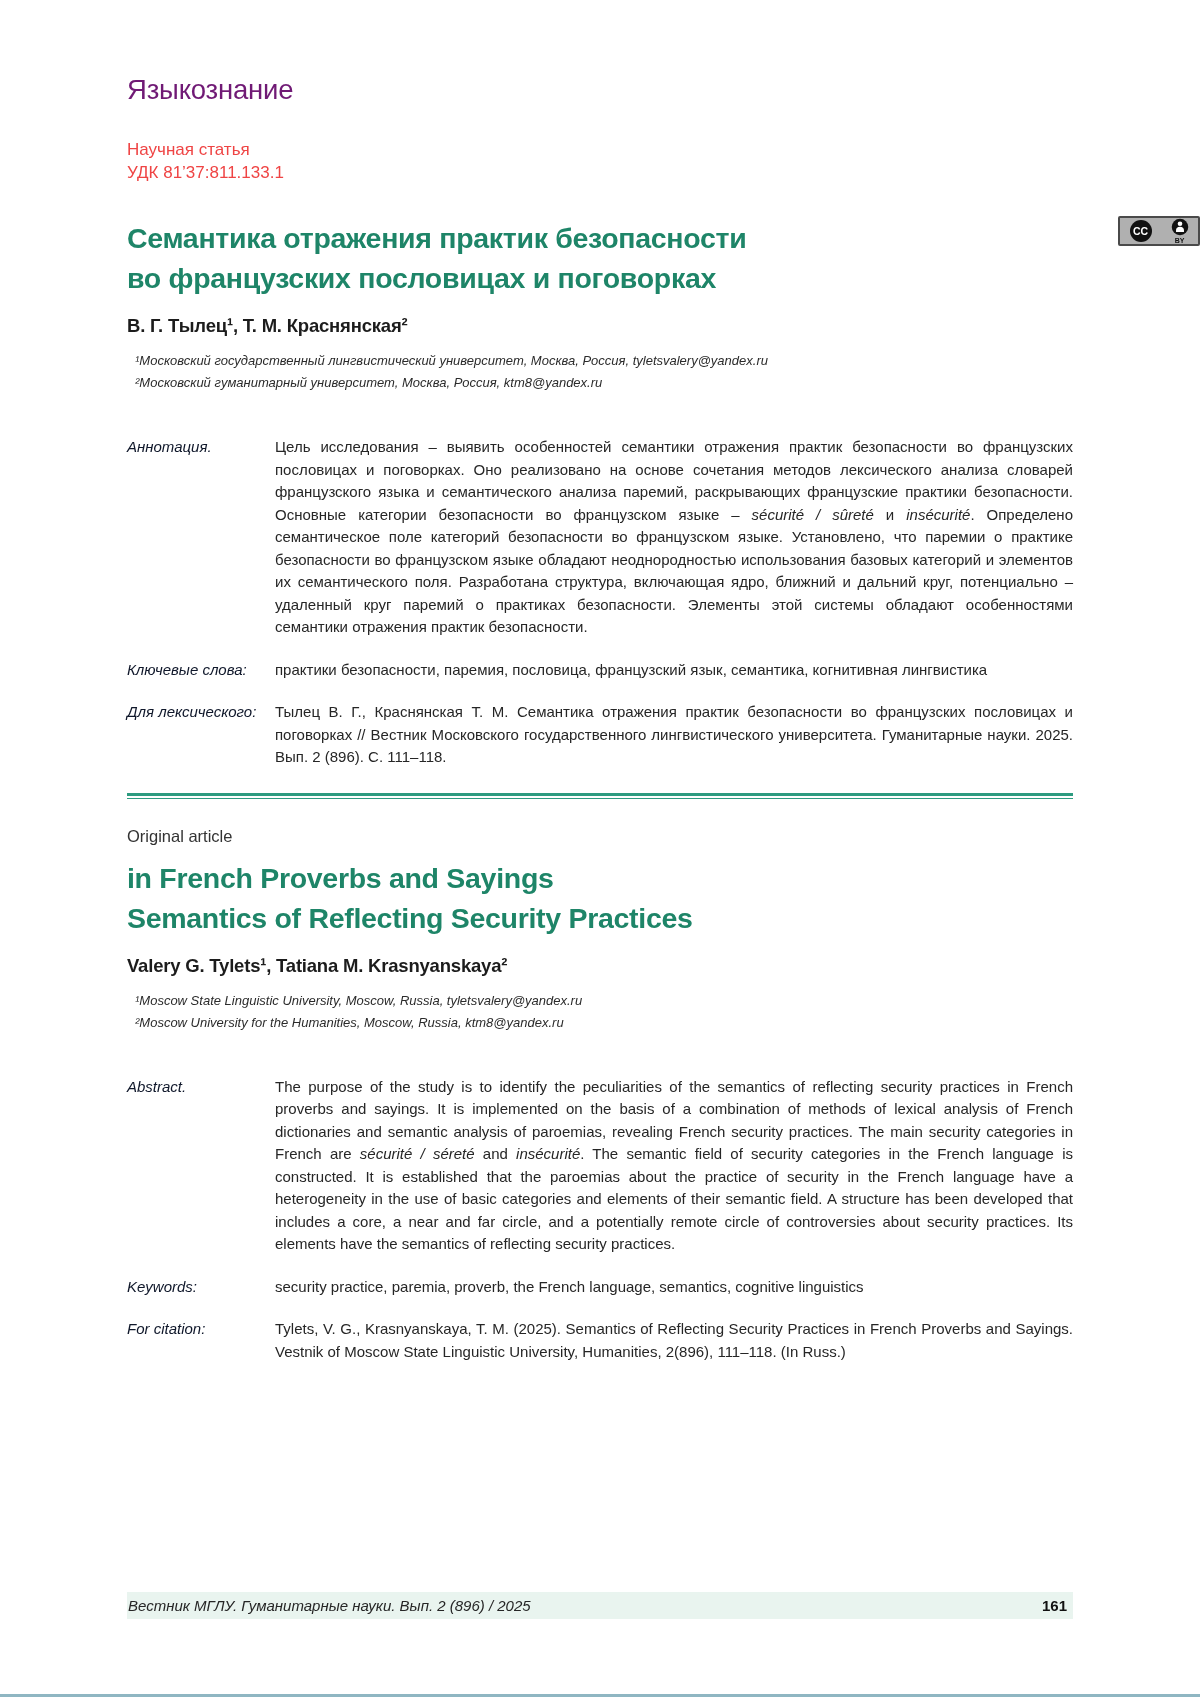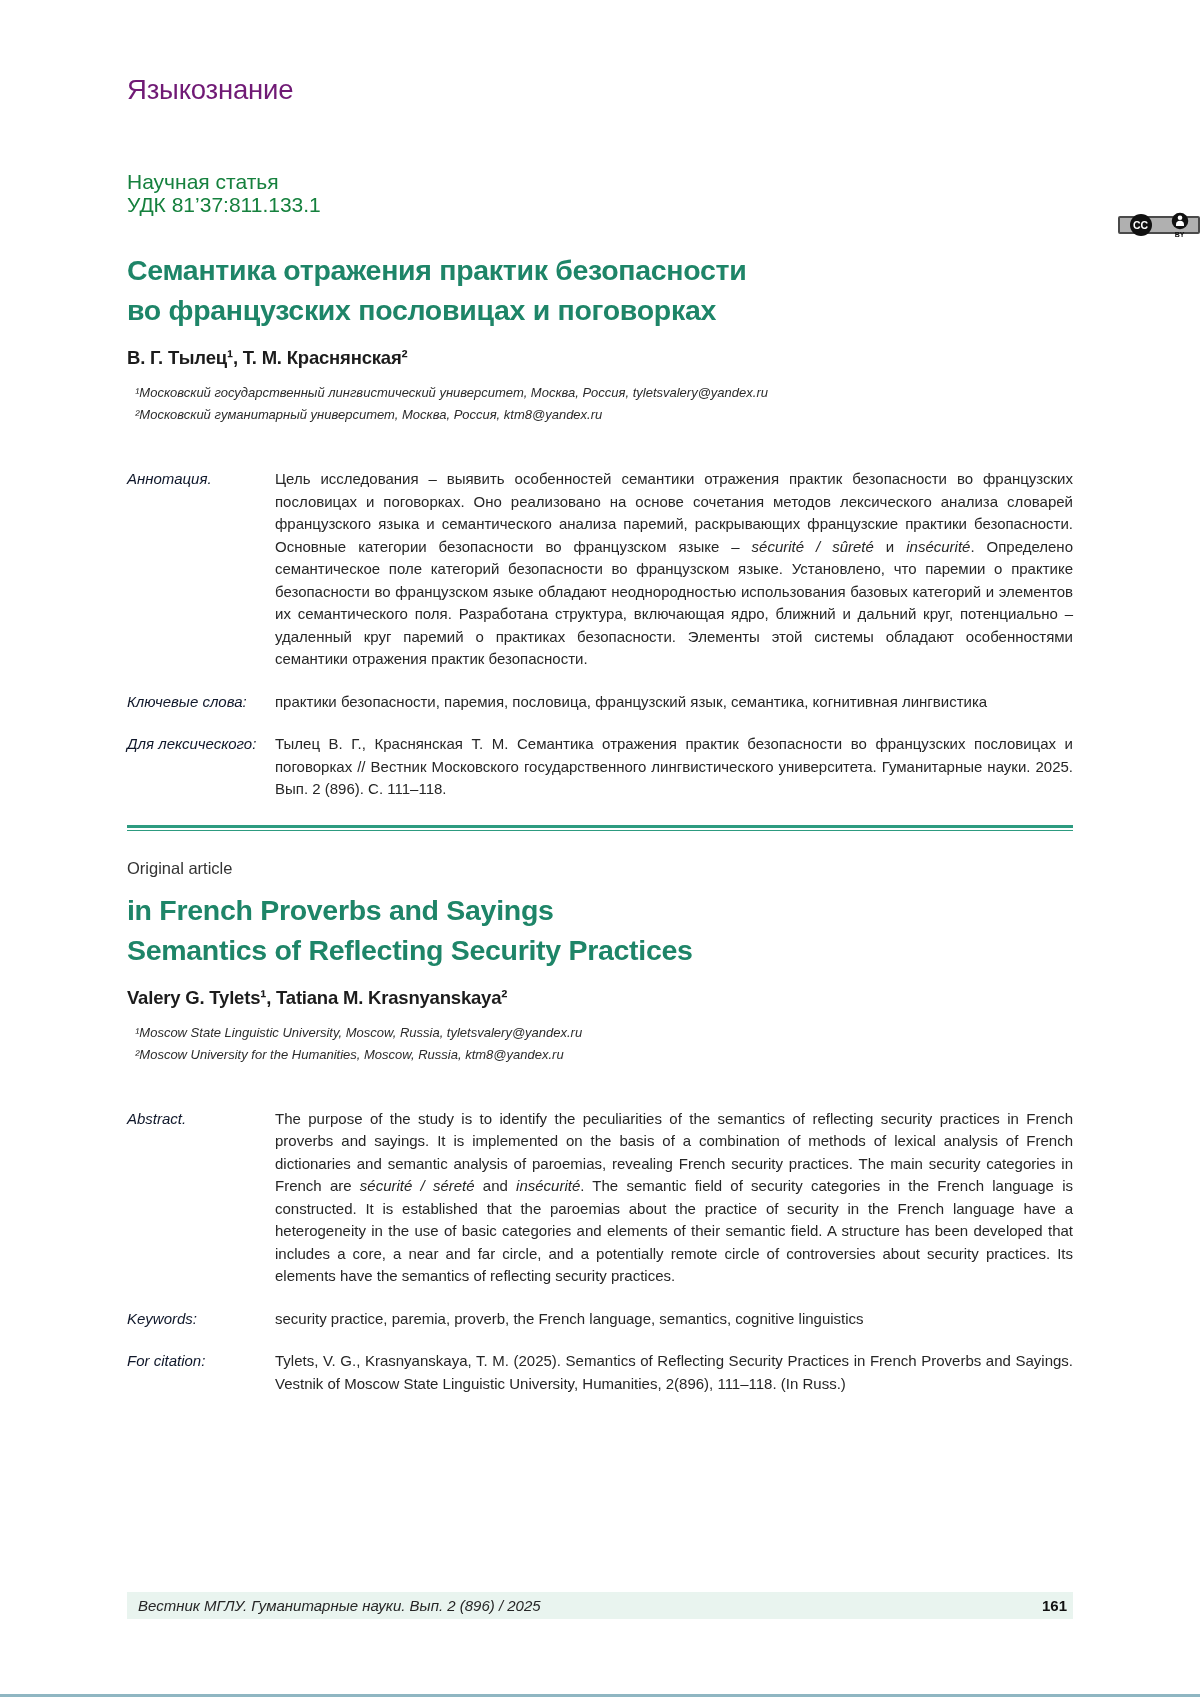--- a/index.html
+++ b/index.html
@@ -11,25 +11,25 @@
     color:#2b2b2b;
     overflow:hidden;
   }
   .content { position:absolute; left:127px; right:127px; top:0; }
 
   .kicker {
     margin:74px 0 0;
     font-size:27.5px; font-weight:normal;
     color:#701a75; letter-spacing:-0.2px;
   }
-  .meta { margin-top:64px; font-size:21px; line-height:23px; color:#15803d; }
+  .meta { margin-top:32px; font-size:17px; line-height:23px; color:#ef4444; }
 
   .cc-badge {
     position:absolute; top:216px; right:0;
-    width:82px; height:18px;
+    width:82px; height:30px;
     background:#b0b0b0; border:2px solid #4a4a4a; border-radius:2px;
     display:flex; align-items:center; justify-content:space-around;
     box-sizing:border-box;
   }
   .cc-circle {
     width:22px; height:22px; border-radius:50%;
     background:#111; color:#fff;
     display:flex; align-items:center; justify-content:center;
     font-size:10.5px; font-weight:bold; letter-spacing:0;
   }
@@ -67,21 +67,21 @@
     margin-top:24px; height:2px;
     border-top:3.5px solid #2d9b80;
     border-bottom:1.5px solid #2d9b80;
   }
   .original-article { margin-top:28px; font-size:16.5px; color:#333; }
 
   .footer-band {
     position:absolute; left:127px; right:127px; top:1592px;
     height:27px; background:#e9f4ef;
     display:flex; align-items:center; justify-content:space-between;
-    padding:0 6px 0 11px; box-sizing:border-box;
+    padding:0 6px 0 1px; box-sizing:border-box;
   }
   .journal-info { font-style:italic; font-size:15px; color:#262626; }
   .page-number { font-size:15px; font-weight:bold; color:#111; }
 
   .bottom-edge-line {
     position:absolute; left:0; right:0; bottom:0;
     height:3px; background:#8fb6c2;
   }
 </style>
 </head>

